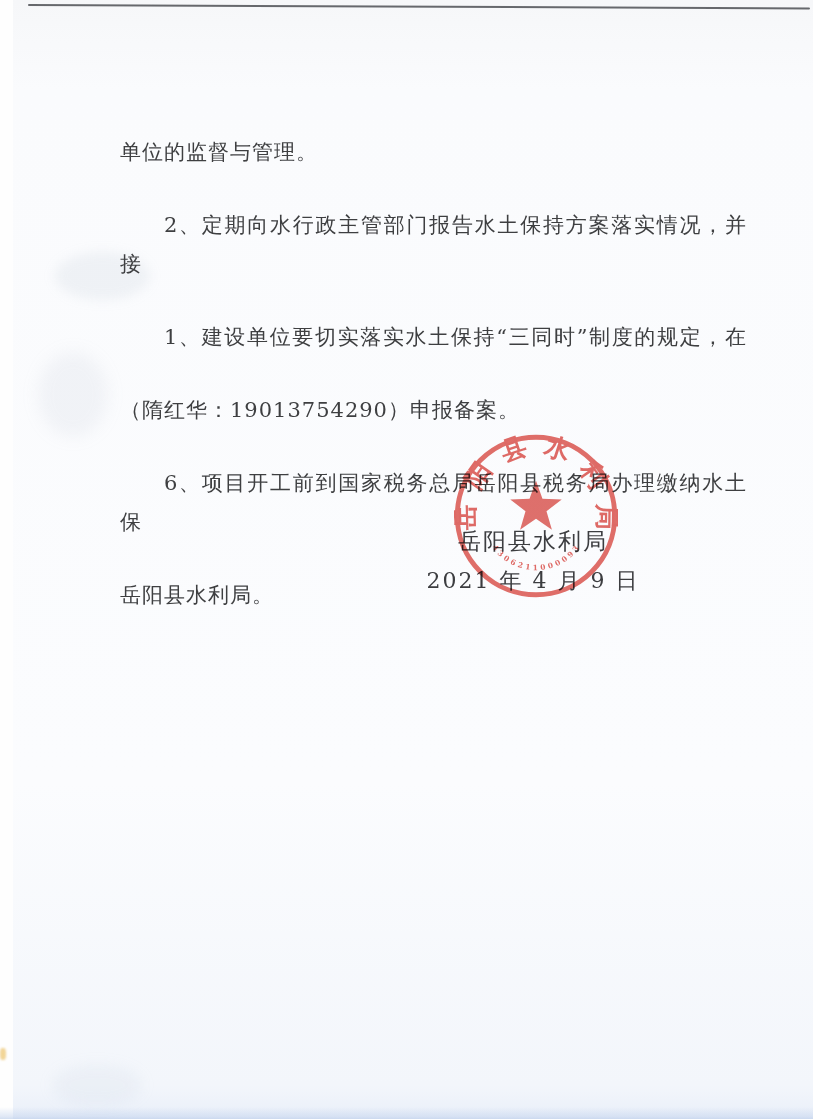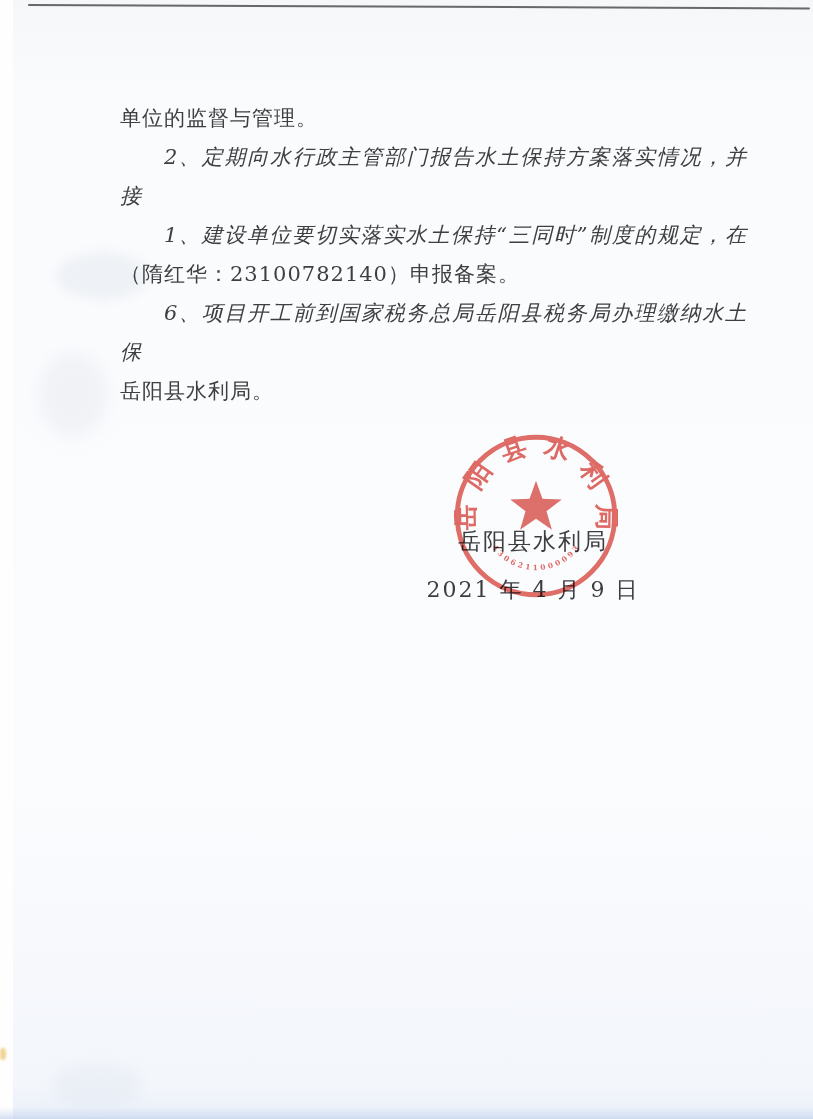--- a/index.html
+++ b/index.html
@@ -24,29 +24,29 @@
   .smudge{position:absolute;border-radius:50%;pointer-events:none;}
   .smudge-1{left:55px;top:252px;width:95px;height:48px;background:rgba(158,170,188,.12);filter:blur(6px);}
   .smudge-2{left:38px;top:352px;width:70px;height:85px;background:rgba(158,170,188,.10);filter:blur(8px);}
   .smudge-3{left:52px;top:1065px;width:90px;height:40px;background:rgba(168,182,205,.10);filter:blur(7px);}
   .speck-yellow{position:absolute;left:0;top:1048px;width:6px;height:12px;background:rgba(231,178,66,.55);filter:blur(1px);border-radius:40%;}
 
   .doc-body{
     position:absolute;left:120px;top:99px;width:627px;
     font-size:21px;line-height:39px;letter-spacing:1px;color:#3e3f41;
   }
-  .line{white-space:nowrap;}
-  .line.full{white-space:normal;text-align:justify;text-align-last:justify;font-style:italic;}
+  .line{white-space:nowrap;margin-top:34px;}
+  .line.full{white-space:normal;text-align:justify;text-align-last:justify;}
   .line.indent{text-indent:44px;}
 
   .signature{
     position:absolute;left:378px;top:526px;width:310px;text-align:center;color:#3c3d40;
   }
   .signature .org{font-size:23px;letter-spacing:2px;}
-  .signature .date{font-size:22px;letter-spacing:2px;margin-top:18px;}
+  .signature .date{font-size:22px;letter-spacing:2px;margin-top:9px;}
 
   .seal{
     position:absolute;left:454px;top:434px;width:164px;height:164px;
     opacity:.82;mix-blend-mode:multiply;
   }
   .seal text{font-family:"DejaVu Serif","Liberation Serif",serif;font-weight:bold;}
 </style>
 </head>
 <body>
 
@@ -55,21 +55,21 @@
 <div class="scan-band-bottom"></div>
 <div class="smudge smudge-1"></div>
 <div class="smudge smudge-2"></div>
 <div class="smudge smudge-3"></div>
 <div class="speck-yellow"></div>
 
 <div class="doc-body">
   <div class="line">单位的监督与管理。</div>
   <div class="line indent full">2、定期向水行政主管部门报告水土保持方案落实情况，并接</div>
   <div class="line indent full">1、建设单位要切实落实水土保持“三同时”制度的规定，在</div>
-  <div class="line">（隋红华：23100782140）申报备案。</div>
+  <div class="line">（隋红华：19013754290）申报备案。</div>
   <div class="line indent full">6、项目开工前到国家税务总局岳阳县税务局办理缴纳水土保</div>
   <div class="line">岳阳县水利局。</div>
 </div>
 
 <div class="signature">
   <div class="org">岳阳县水利局</div>
   <div class="date">2021 年 4 月 9 日</div>
 </div>
 
 <svg class="seal" viewBox="0 0 200 200" aria-hidden="true">

